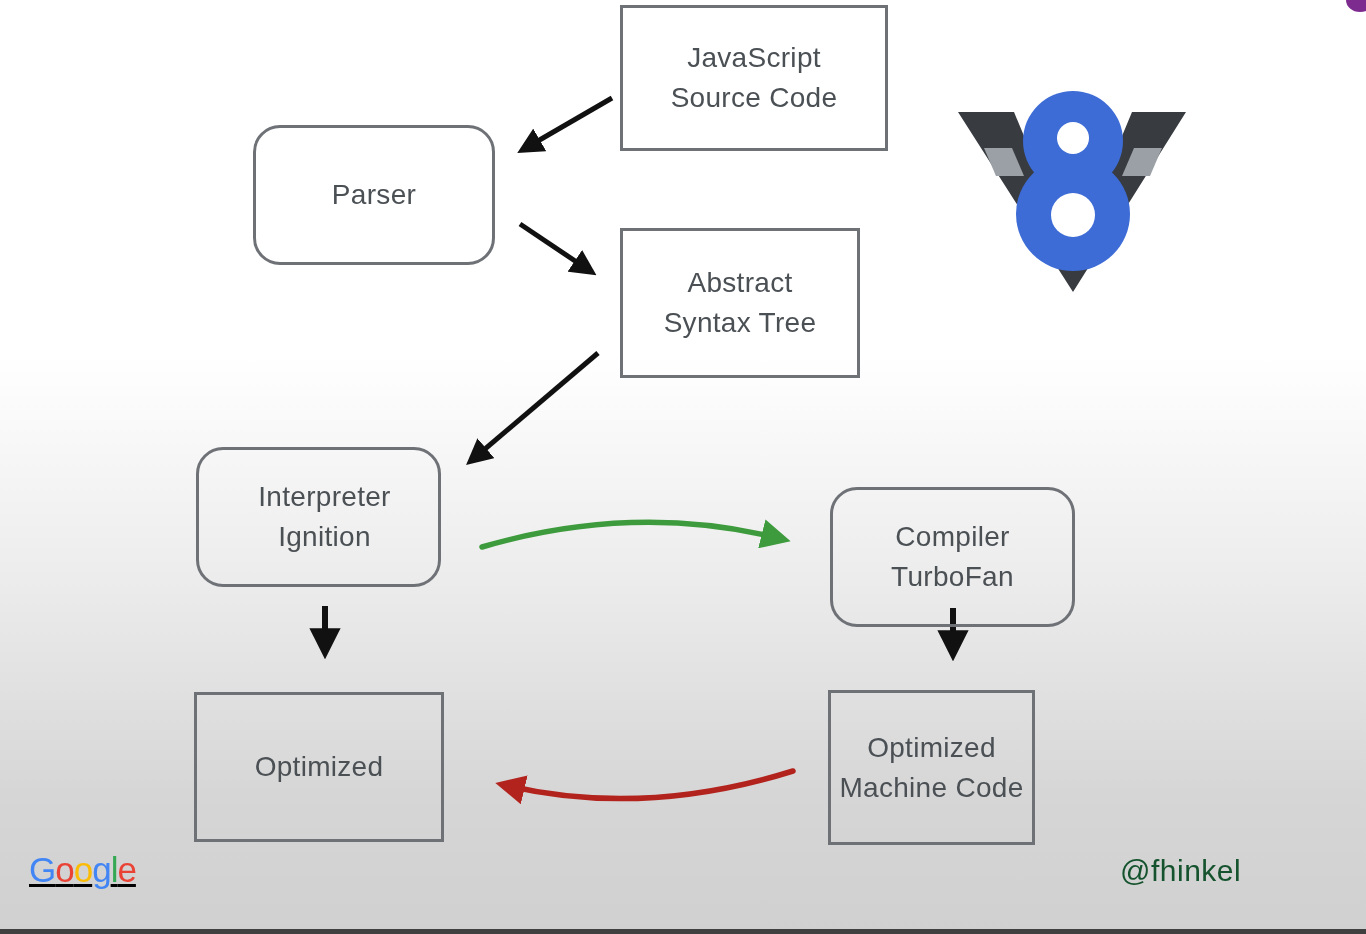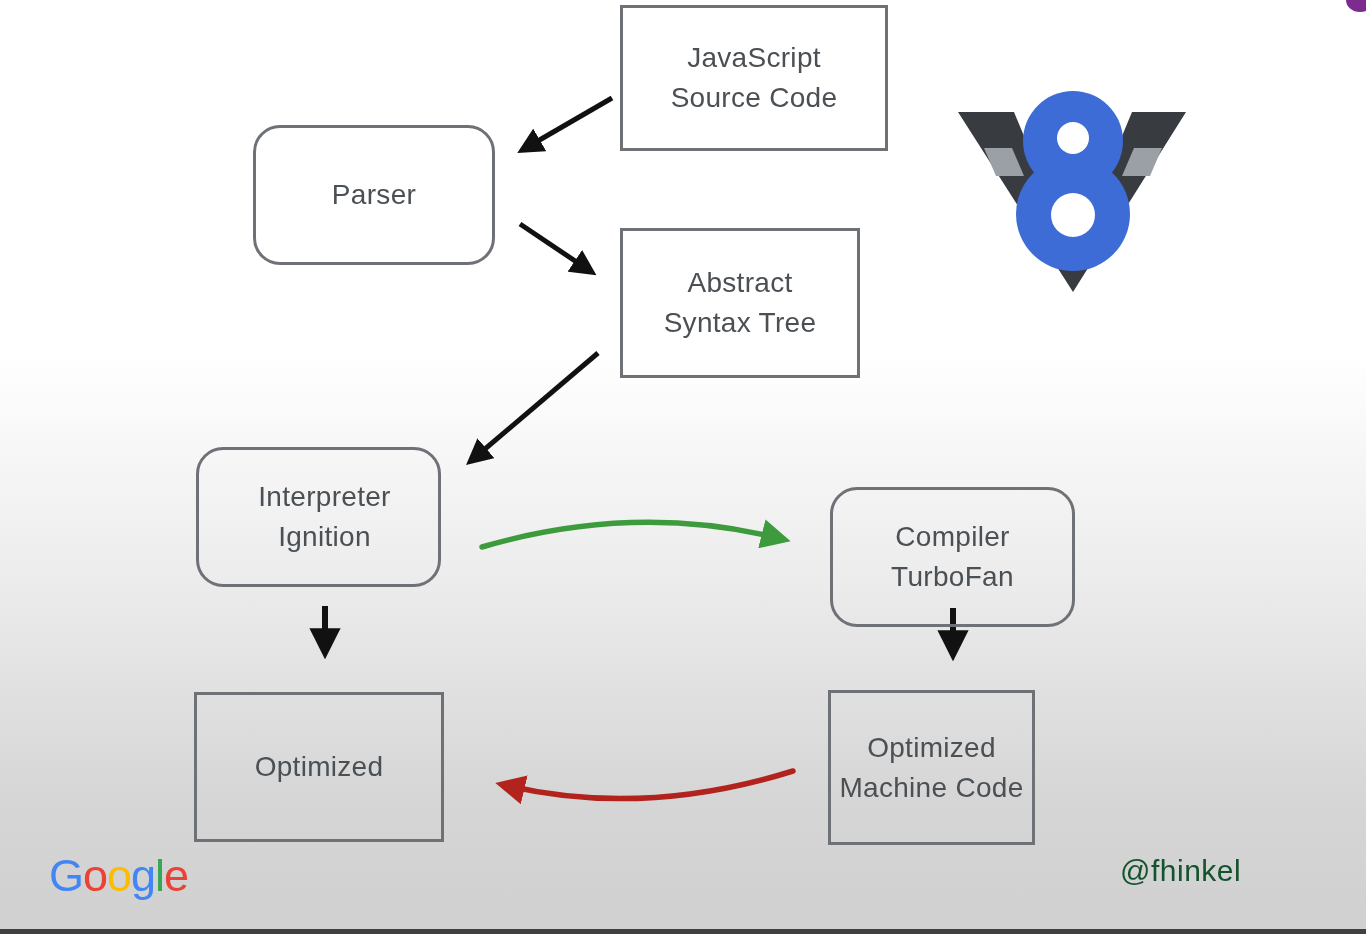--- a/index.html
+++ b/index.html
@@ -20,22 +20,22 @@
   }
   .rounded{border-radius:27px;}
   #node-js_source {left:620px;top:5px;  width:268px;height:146px;}
   #node-parser    {left:253px;top:125px;width:242px;height:140px;}
   #node-ast       {left:620px;top:228px;width:240px;height:150px;}
   #node-interpreter{left:196px;top:447px;width:245px;height:140px;padding-left:12px;}
   #node-compiler  {left:830px;top:453px;width:245px;height:140px;margin-top:34px;}
   #node-bytecode  {left:194px;top:692px;width:250px;height:150px;}
   #node-optimized {left:828px;top:690px;width:207px;height:155px;}
   .footer-google{
-    position:absolute;left:49px;top:850px;
-    font-size:45px;font-weight:500;letter-spacing:-1px;
+    position:absolute;left:29px;top:850px;
+    font-size:35px;font-weight:500;letter-spacing:-1px;text-decoration:underline;
   }
   .footer-handle{
     position:absolute;left:1120px;top:854px;
     font-size:30px;color:#14532d;letter-spacing:.5px;
   }
   .bottom-bar{
     position:absolute;left:0;bottom:0;width:1366px;height:5px;background:#404040;
   }
   .purple-dot{
     position:absolute;left:1346px;top:-12px;width:28px;height:24px;

